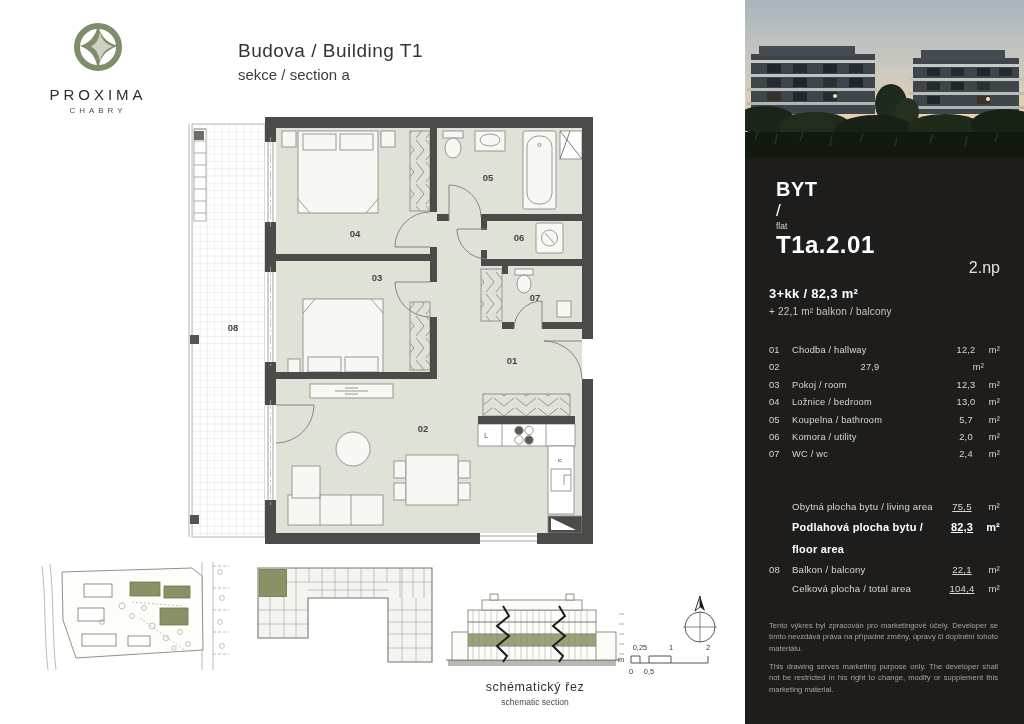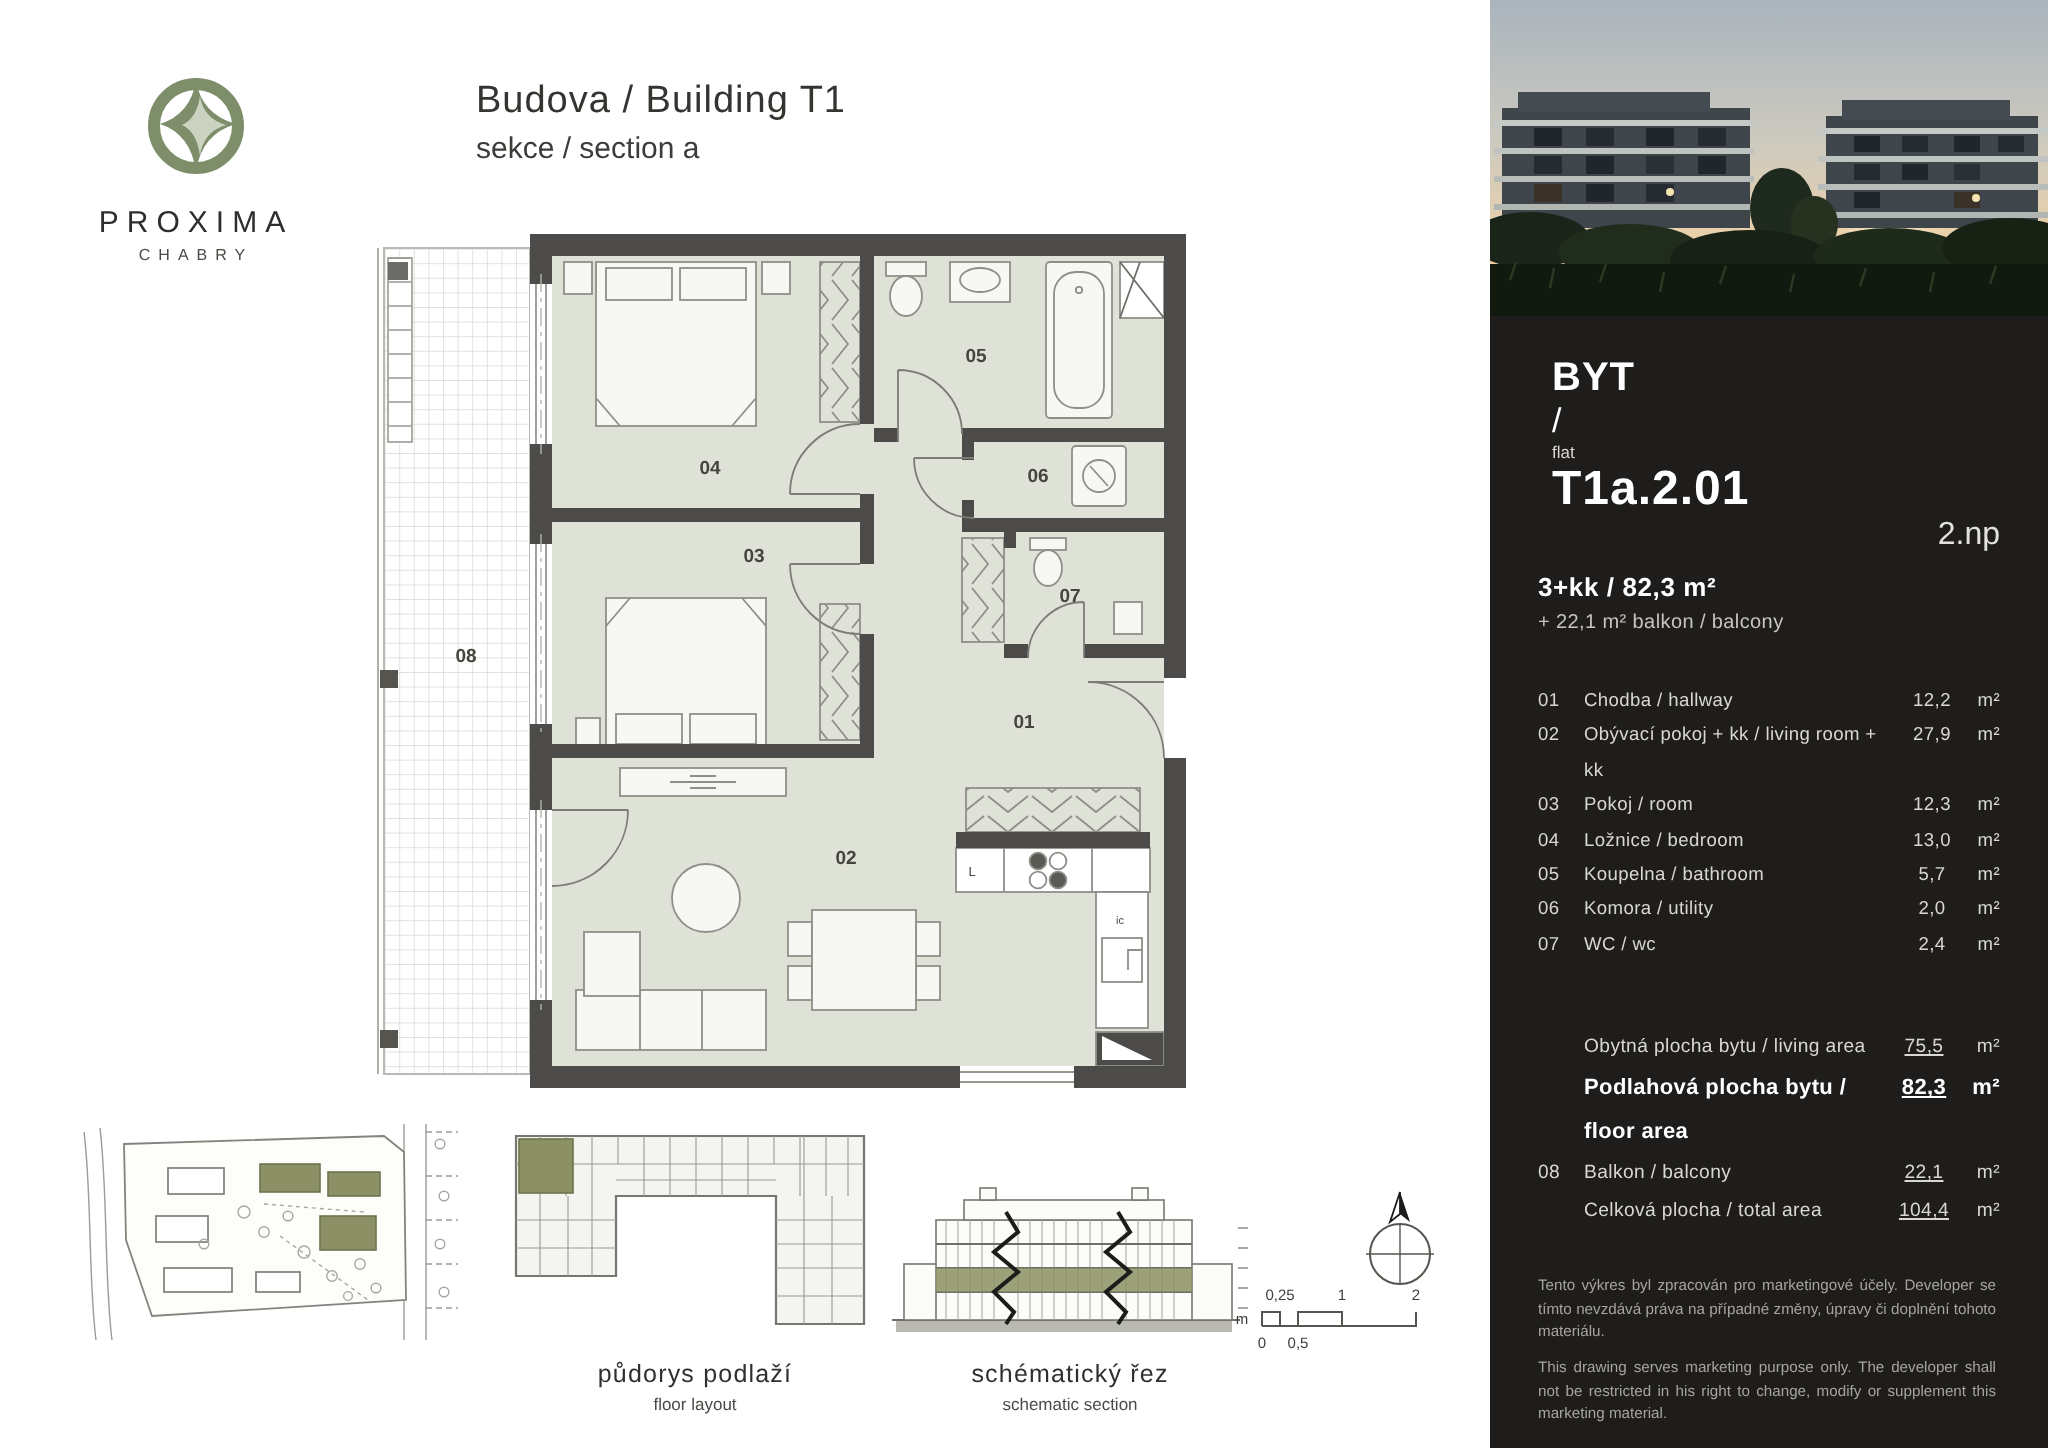--- a/index.html
+++ b/index.html
@@ -1,20 +1,20 @@
 <!DOCTYPE html>
 <html><head>
 <meta charset="utf-8">
 <style>
   html,body{margin:0;padding:0;background:#fff;font-family:"Liberation Sans",sans-serif;}
   #stage{position:relative;width:1024px;height:724px;background:#ffffff;overflow:hidden;}
 
   
   .left{position:absolute;left:0;top:0;width:745px;height:724px;background:#fff;}
-  .logo{position:absolute;left:48px;top:36px;width:100px;text-align:center;}
+  .logo{position:absolute;left:48px;top:20px;width:100px;text-align:center;}
   .logo-name{font-size:15px;letter-spacing:4px;color:#2d2d2b;margin-top:8px;font-weight:400;}
   .logo-sub{font-size:8px;letter-spacing:4px;color:#4a4a46;margin-top:3px;}
   .titleblock{position:absolute;top:40px;right:322px;text-align:left;color:#343431;}
   .title1{font-size:19px;font-weight:400;letter-spacing:.5px;}
   .title2{font-size:15px;font-weight:400;margin-top:4px;color:#3c3c39;}
 
   .plan{position:absolute;left:185px;top:117px;}
   .diag-site{position:absolute;left:32px;top:558px;}
   .diag-floor{position:absolute;left:250px;top:560px;}
   .diag-sect{position:absolute;left:446px;top:580px;}
@@ -338,24 +338,20 @@
       <g font-family="Liberation Sans, sans-serif" font-size="7.5" fill="#3c3c38" text-anchor="middle">
         <text x="5" y="26">m</text>
         <text x="24" y="14">0,25</text>
         <text x="55" y="14">1</text>
         <text x="92" y="14">2</text>
         <text x="15" y="38">0</text>
         <text x="33" y="38">0,5</text>
       </g>
     </svg>
 
-    <div class="cap cap-floor">
-      <div class="c1">půdorys podlaží</div>
-      <div class="c2">floor layout</div>
-    </div>
     <div class="cap cap-sect">
       <div class="c1">schématický řez</div>
       <div class="c2">schematic section</div>
     </div>
   </div>
 
   <div class="panel">
 
     <svg class="photo" width="279" height="158" viewBox="0 0 279 158">
       <defs>
@@ -441,21 +437,20 @@
 
       <div class="rooms">
         <div class="prow">
             <span>01</span>
             <span>Chodba / hallway</span>
             <span class="v">12,2</span>
             <span class="u">m²</span>
           </div>
         <div class="prow">
             <span>02</span>
-            <span>Obývací pokoj + kk / living room + kk</span>
             <span class="v">27,9</span>
             <span class="u">m²</span>
           </div>
         <div class="prow">
             <span>03</span>
             <span>Pokoj / room</span>
             <span class="v">12,3</span>
             <span class="u">m²</span>
           </div>
         <div class="prow">

